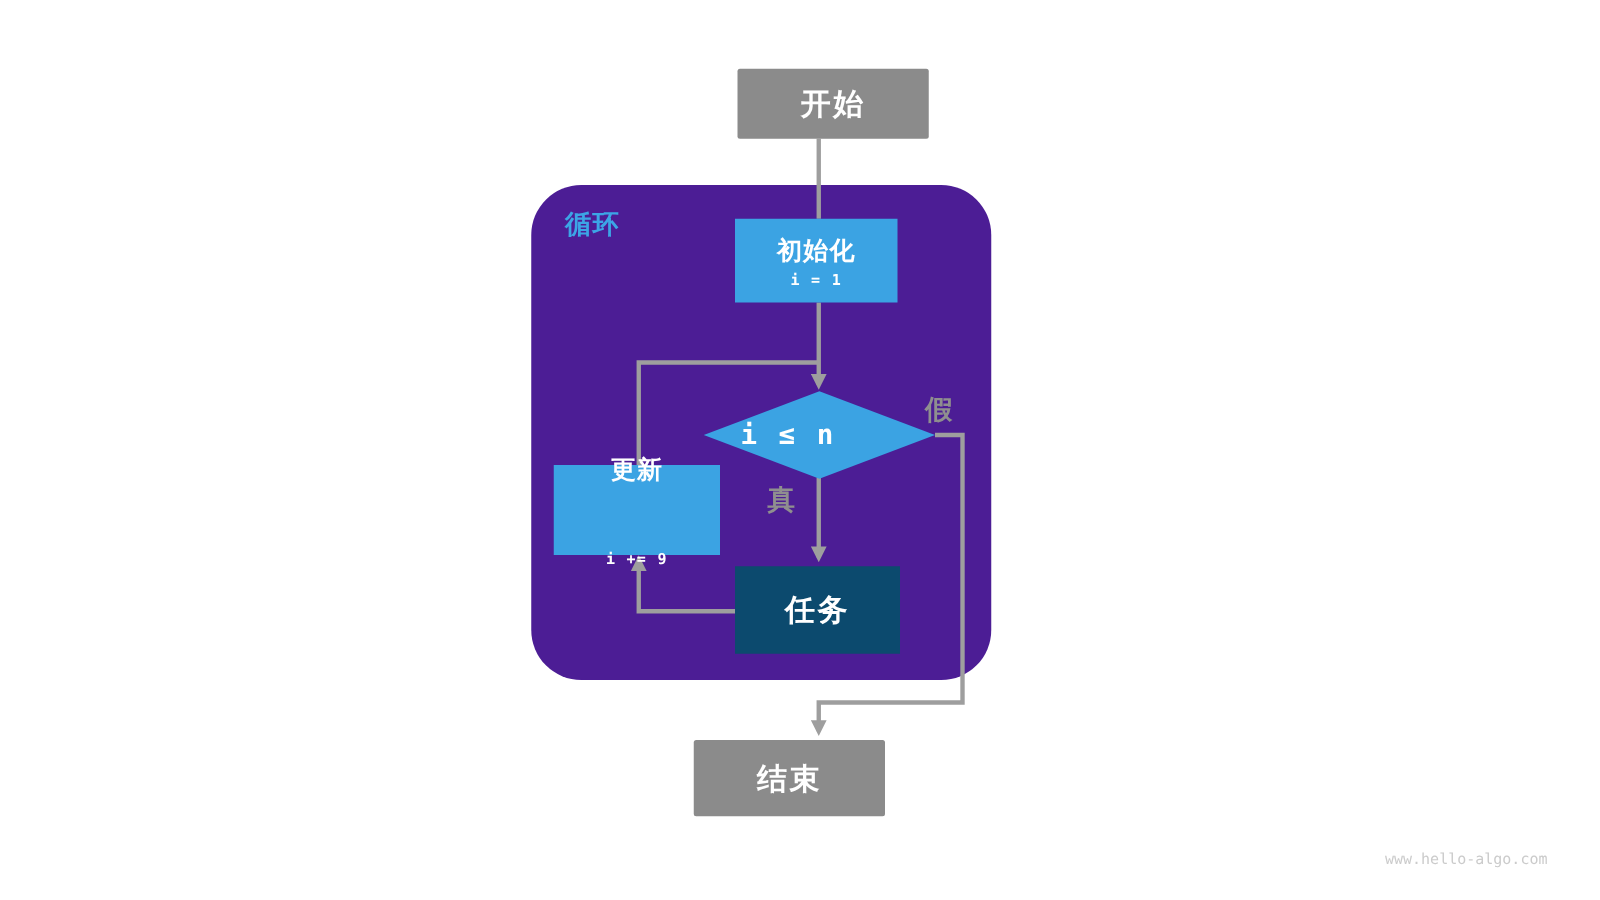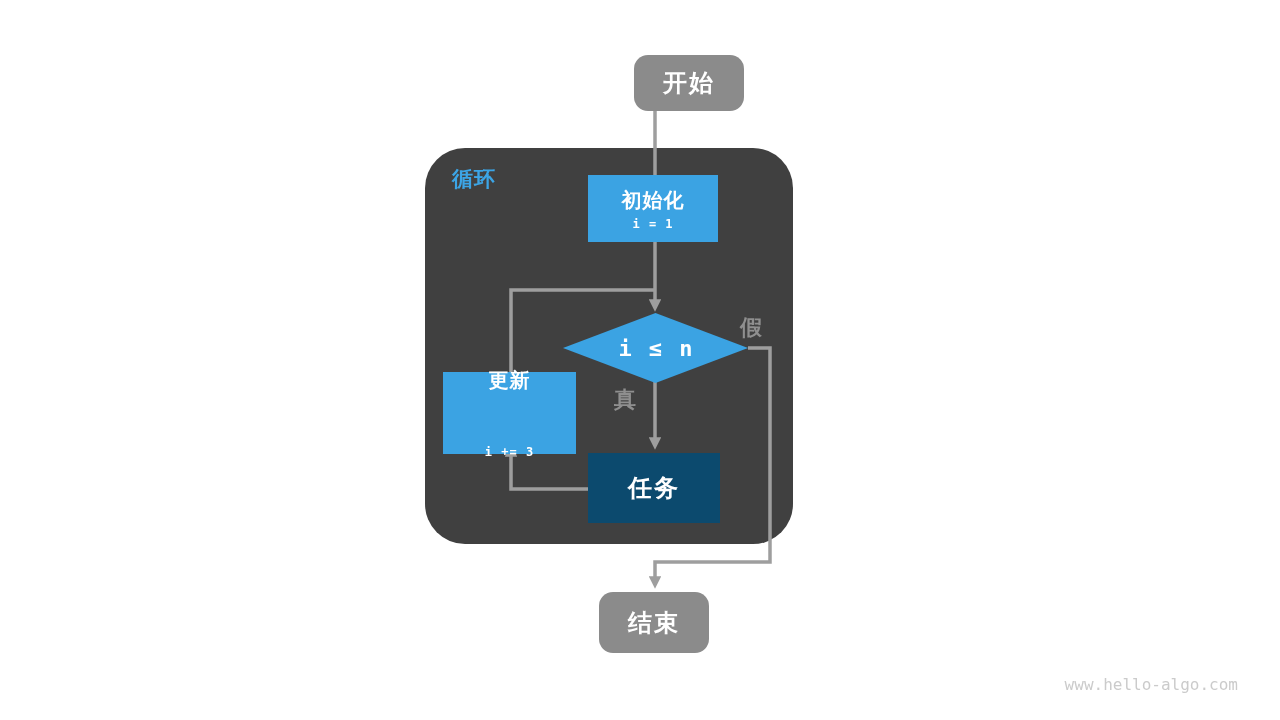--- a/index.html
+++ b/index.html
@@ -11,21 +11,21 @@
     width: 1280px;
     height: 720px;
     background: #ffffff;
   }
 
   
   .loop-container {
     position: absolute;
     left: 425px; top: 148px;
     width: 368px; height: 396px;
-    background: #404040;
+    background: #4c1d95;
     border-radius: 40px;
   }
   .loop-label {
     position: absolute;
     left: 27px; top: 17px;
     font-size: 21px;
     font-weight: bold;
     color: #3ca5e6;
     letter-spacing: 1px;
   }
@@ -53,35 +53,34 @@
   .node .zh-sm { font-size: 20px; font-weight: 600; letter-spacing: 1px; text-align: right; }
   .node .code {
     font-family: "DejaVu Sans Mono", monospace;
     font-size: 12px;
     font-weight: bold;
     margin-top: 3px;
     letter-spacing: 1px;
   }
 
   .node-start, .node-end {
-    left: 590px; width: 110px; height: 56px;
+    left: 590px; width: 153px; height: 56px;
     background: #8b8b8b;
-    border-radius: 14px;
-    margin-left: 44px;
+    border-radius: 2px;
   }
   .node-start { top: 55px; }
   .node-end   { top: 592px; height: 61px; left: 555px; }
 
   .node-init   { left: 588px; top: 175px; width: 130px; height: 67px; background: #3ba3e3; }
-  .node-update { left: 443px; top: 372px; width: 133px; height: 82px; background: #3ba3e3; gap: 48px; }
+  .node-update { left: 443px; top: 372px; width: 133px; height: 72px; background: #3ba3e3; gap: 48px; }
   .node-task   { left: 588px; top: 453px; width: 132px; height: 70px; background: #0c4a6e; }
 
   .condition-label {
     position: absolute;
-    left: 564px; top: 334px;
+    left: 538px; top: 334px;
     width: 185px; height: 28px;
     display: flex; align-items: center; justify-content: center;
     color: #ffffff;
     font-family: "DejaVu Sans Mono", monospace;
     font-size: 22px;
     font-weight: bold;
     z-index: 3;
     letter-spacing: 2px;
   }
 
@@ -93,21 +92,21 @@
     z-index: 3;
     letter-spacing: 1px;
   }
   .branch-true  { left: 614px; top: 385px; }
   .branch-false { left: 740px; top: 313px; }
 
   .watermark {
     position: absolute;
     right: 42px; bottom: 26px;
     font-family: "DejaVu Sans Mono", monospace;
-    font-size: 16px;
+    font-size: 12px;
     color: #cbcbcb;
     z-index: 3;
   }
 </style>
 </head>
 <body>
 
 <div class="stage">
 
   <div class="loop-container">
@@ -142,21 +141,21 @@
 
   <div class="node node-init">
     <div class="zh-sm">初始化</div>
     <div class="code">i = 1</div>
   </div>
 
   <div class="condition-label">i ≤ n</div>
 
   <div class="node node-update">
     <div class="zh-sm">更新</div>
-    <div class="code">i += 3</div>
+    <div class="code">i += 9</div>
   </div>
 
   <div class="node node-task">
     <div class="zh">任务</div>
   </div>
 
   <div class="node node-end">
     <div class="zh">结束</div>
   </div>
 

